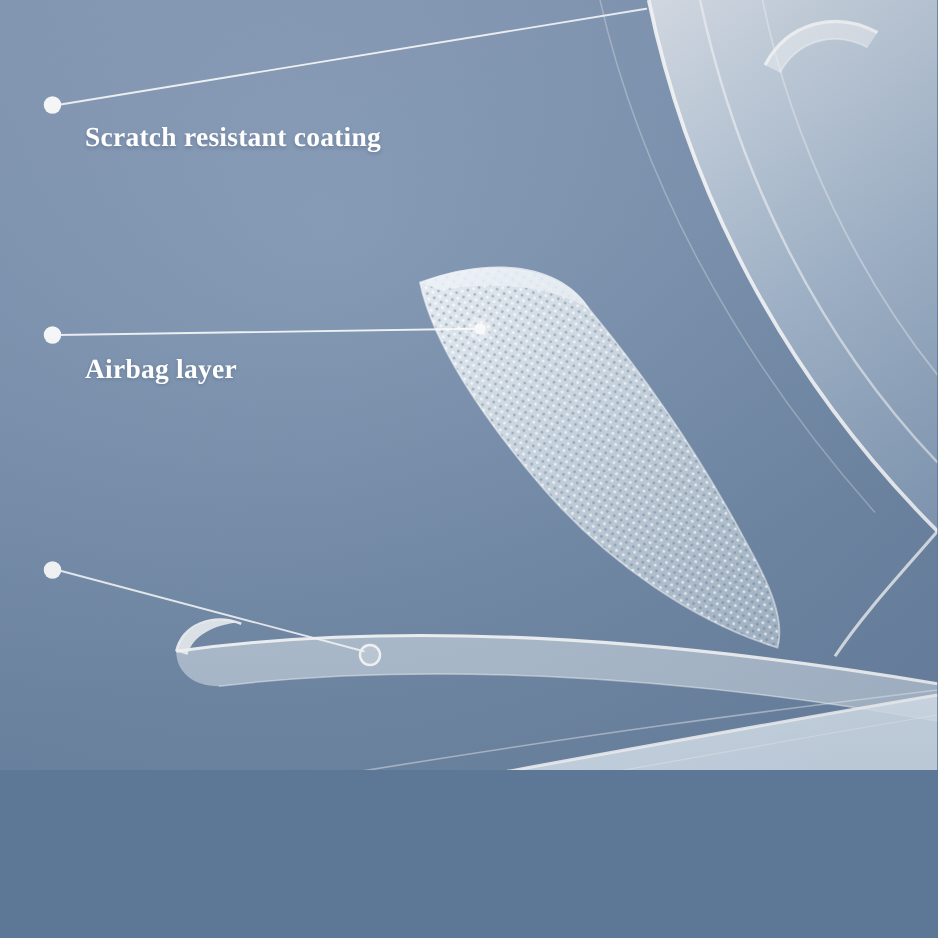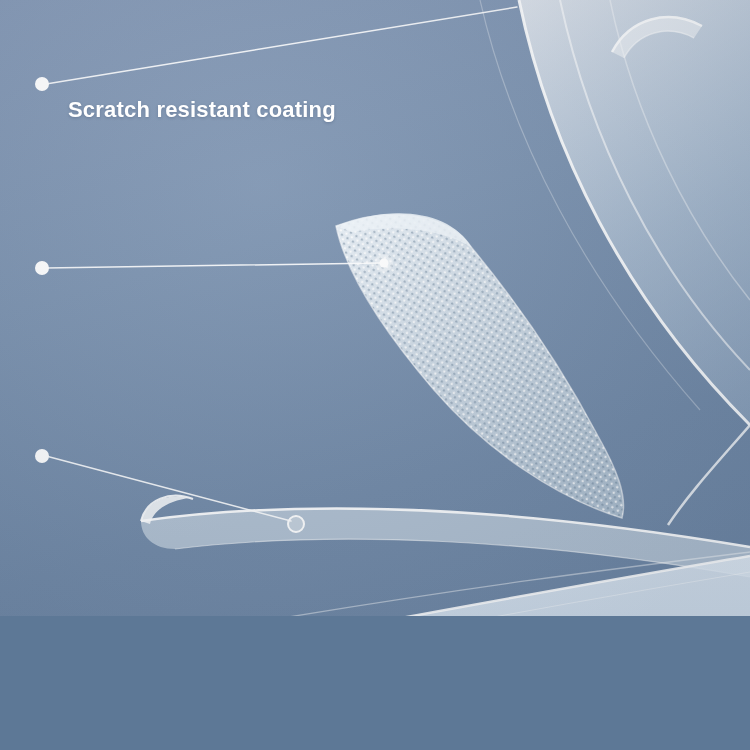--- a/index.html
+++ b/index.html
@@ -1,20 +1,20 @@
 <!DOCTYPE html>
 <html><head>
 <meta charset="utf-8">
 <style>
   html,body{margin:0;padding:0;background:#5d7896;}
   .stage{
     position:relative;
     width:750px;height:616px;
     overflow:hidden;
-    font-family:Liberation Sans, sans-serif;
+    font-family:Liberation Serif, serif;
     background:linear-gradient(165deg,#8599b6 0%,#7b92af 38%,#7189a7 72%,#6e86a4 100%);
   }
   .stage::after{
     content:"";
     position:absolute;inset:0;
     background:radial-gradient(ellipse at 35% 30%, rgba(255,255,255,0.07) 0%, rgba(28,48,72,0.12) 90%);
     pointer-events:none;
   }
   svg.art{position:absolute;inset:0;display:block;}
   .callout{
@@ -108,15 +108,16 @@
       <circle cx="384" cy="263" r="4.5" fill="#ffffff"></circle>
 
       <line x1="46" y1="456" x2="291" y2="521" stroke="#ffffff" stroke-width="1.5" stroke-opacity="0.9"></line>
       <circle cx="42" cy="456" r="7" fill="#ffffff"></circle>
       <circle cx="296" cy="524" r="8" fill="rgba(255,255,255,0.25)" stroke="#ffffff" stroke-width="2"></circle>
     </g>
   </svg>
 
   <div class="callout" id="callout-1">Scratch resistant coating</div>
 
+  <div class="callout" id="callout-2">Airbag layer</div>
 
 
 </div>
 
 </body></html>

